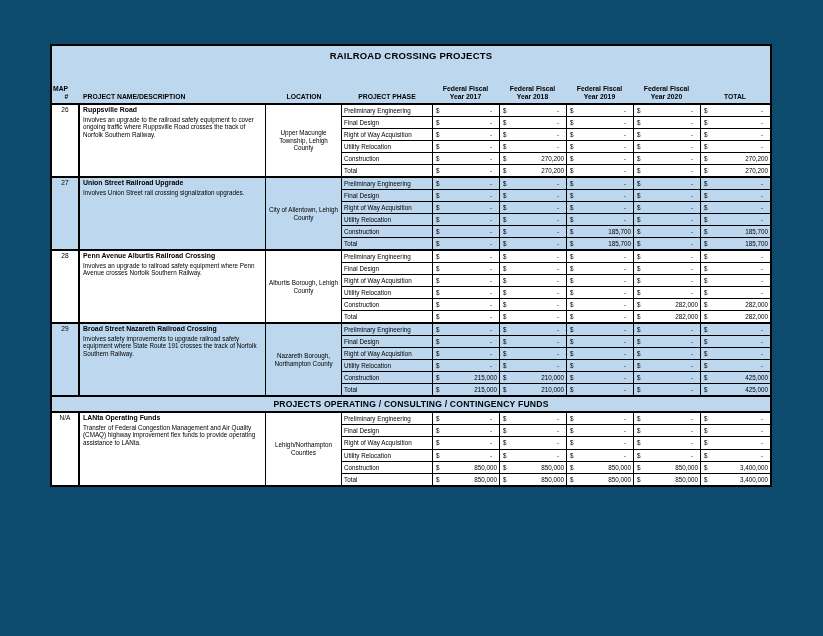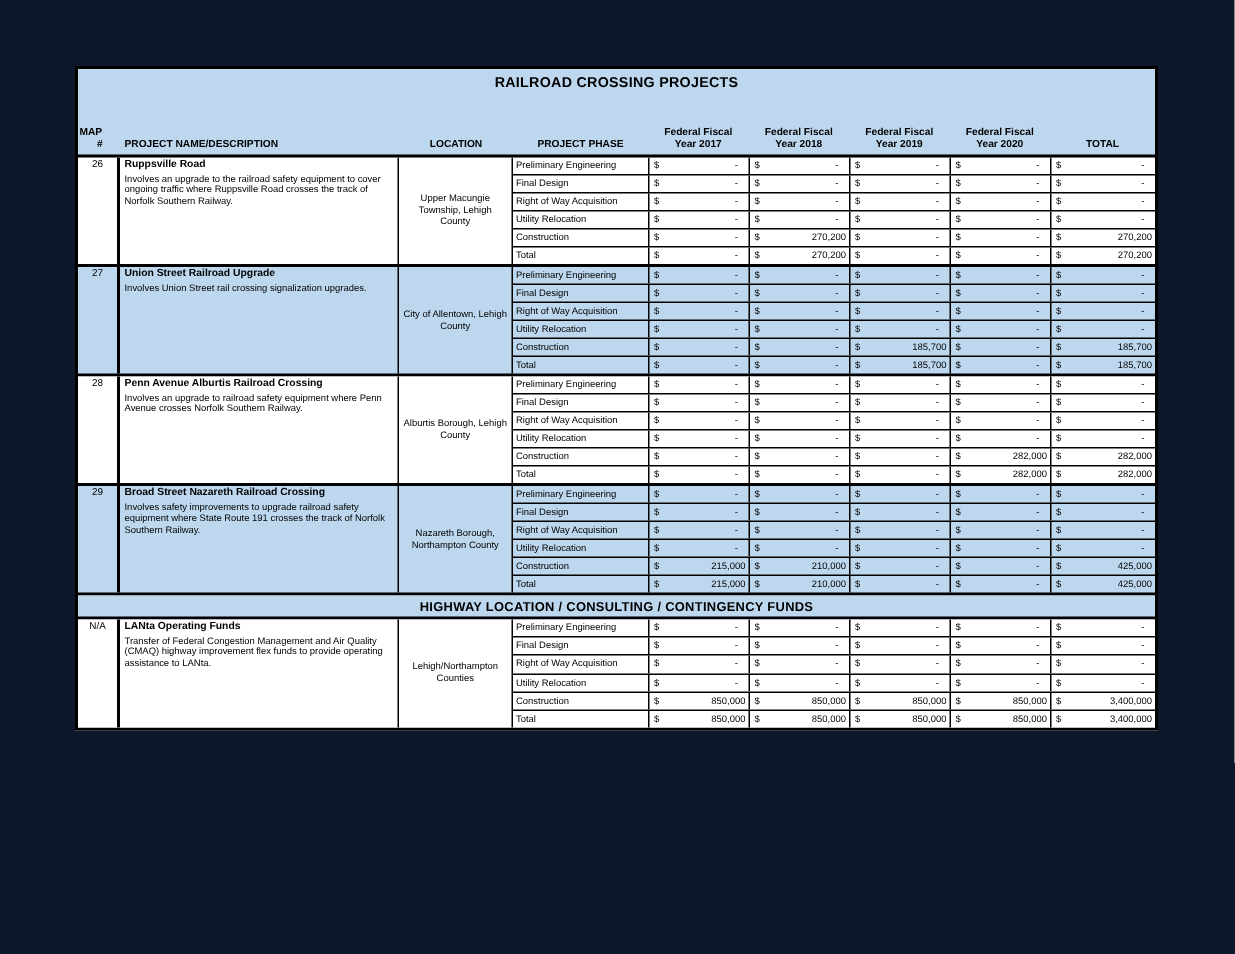--- a/index.html
+++ b/index.html
@@ -1,17 +1,17 @@
 <!DOCTYPE html>
 <html><head>
 <meta charset="utf-8">
 <style>
   * { margin:0; padding:0; box-sizing:border-box; }
   body { background:#ffffff; font-family:"Liberation Sans", sans-serif; }
-  .page { position:relative; width:823px; height:636px; background:#0f172a; overflow:hidden; }
+  .page { position:relative; width:823px; height:636px; background:#0c4a6e; overflow:hidden; }
   .ftable { position:absolute; left:50px; top:44px; width:722px; border:2px solid #000; background:#fff; }
 
   
   .thead { position:relative; height:59px; background:#BDD7EE; border-bottom:2px solid #000; }
   .thead .title { position:absolute; top:4px; left:0; width:100%; text-align:center;
                   font-size:9.5px; font-weight:bold; letter-spacing:.2px; color:#000; }
   .collabels { position:absolute; bottom:0; left:0; width:100%; display:flex; align-items:flex-end; padding-bottom:2px; }
   .collabels .hc { font-size:6.8px; font-weight:bold; line-height:1.15; color:#000; }
 
   
@@ -666,21 +666,21 @@
                 <span class="cur">$</span>
                 <span class="val dash">-</span>
               </div>
               <div class="pcell money w-total">
                 <span class="cur">$</span>
                 <span class="val">425,000</span>
               </div>
             </div>
           </div>
         </div>
-        <div class="secheader">HIGHWAY LOCATION / CONSULTING / CONTINGENCY FUNDS</div>
+        <div class="secheader">PROJECTS OPERATING / CONSULTING / CONTINGENCY FUNDS</div>
         <div class="project">
           <div class="cell map">N/A</div>
           <div class="cell name">
             <div class="pname">LANta Operating Funds</div>
             <div class="pdesc">Transfer of Federal Congestion Management and Air Quality (CMAQ) highway improvement flex funds to provide operating assistance to LANta.</div>
           </div>
           <div class="cell loc">Lehigh/Northampton Counties</div>
           <div class="phasegrid">
             <div class="prow">
               <div class="pcell phase">Preliminary Engineering</div>

